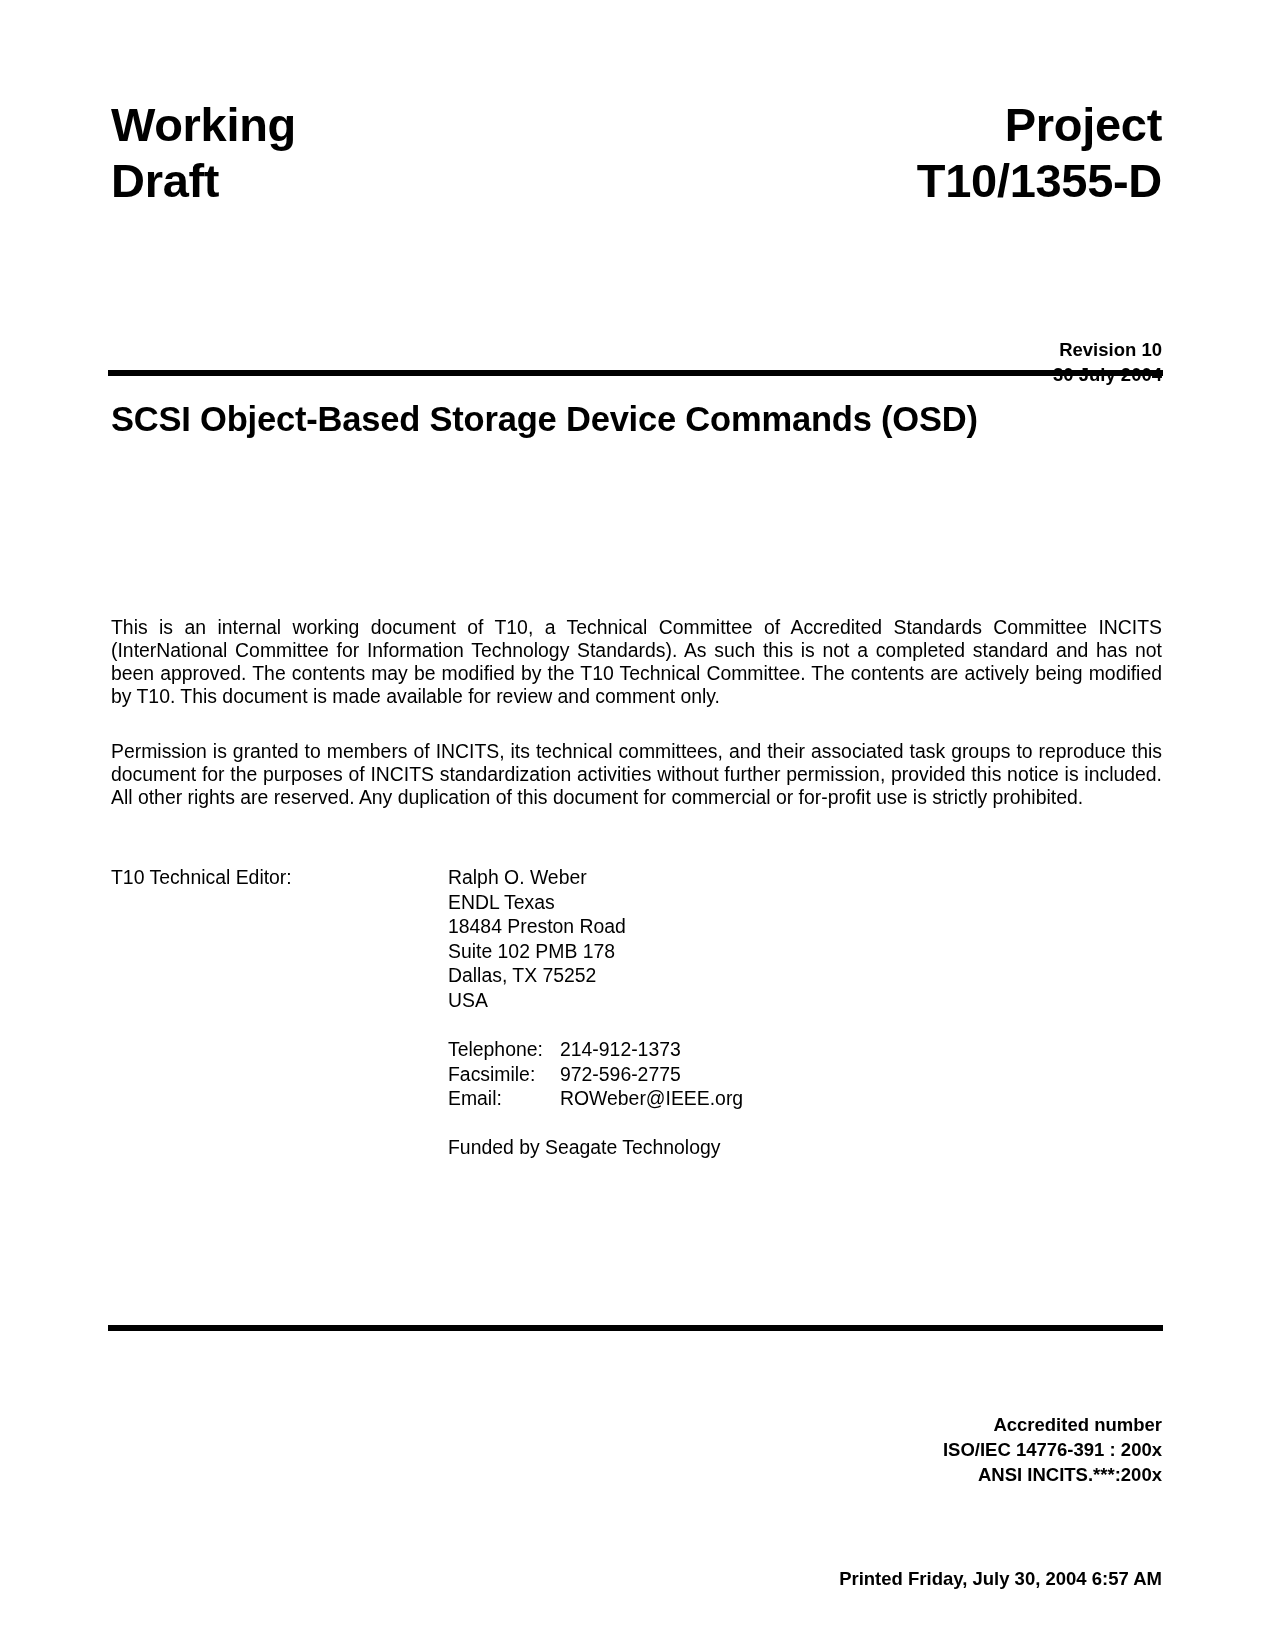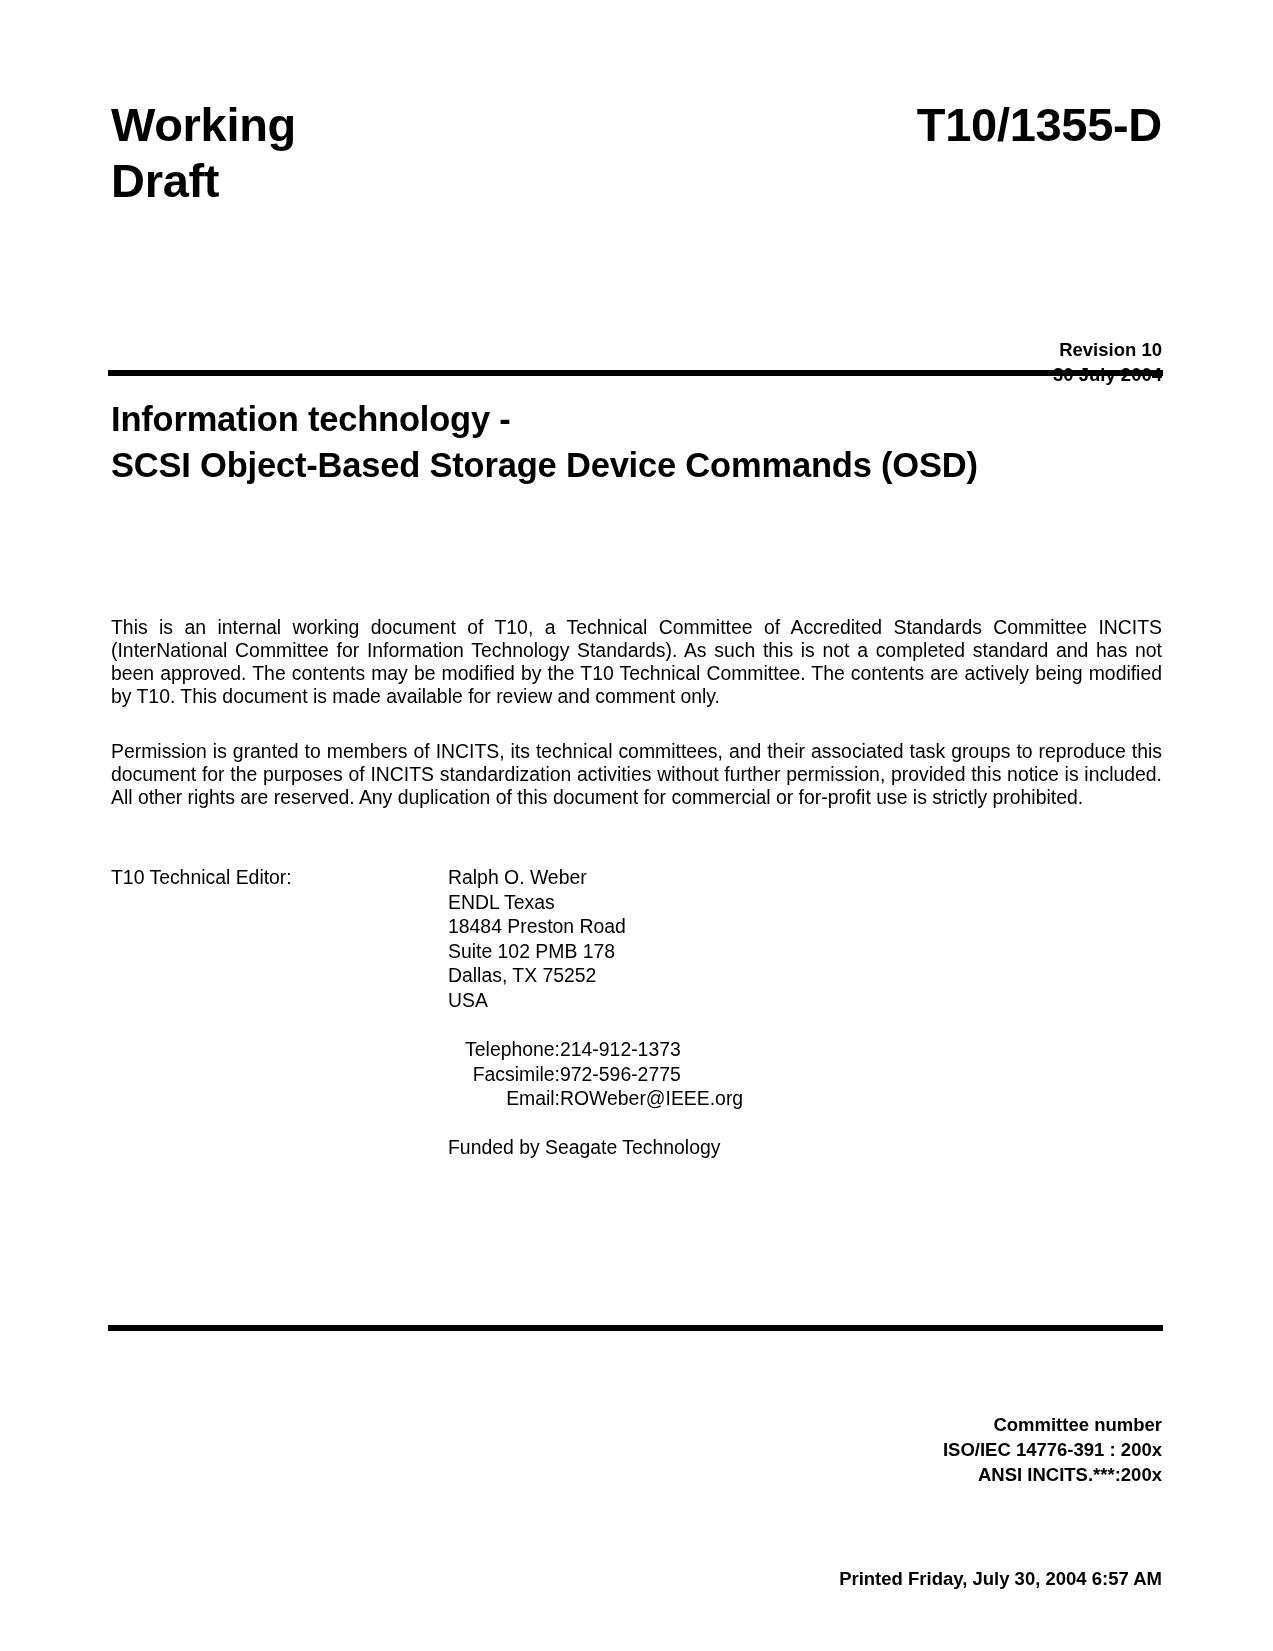--- a/index.html
+++ b/index.html
@@ -17,48 +17,48 @@
   .rule2 { top: 1325px; }
   .title { left: 111px; top: 396px; font-weight: bold; font-size: 34.5px; line-height: 46px; letter-spacing: -0.2px; }
   .body { left: 111px; width: 1051px; font-size: 19.4px; line-height: 23px; text-align: justify; }
   .p1 { top: 616px; }
   .p2 { top: 740px; }
   .p { margin: 0; }
   .editor-label { left: 111px; top: 865px; font-size: 19.4px; line-height: 24.6px; }
   .editor { left: 448px; top: 865px; font-size: 19.4px; line-height: 24.6px; }
   .addr-line { display: block; white-space: nowrap; }
   .contact { left: 448px; top: 1037px; font-size: 19.4px; line-height: 24.6px; }
-  .crow { display: flex; white-space: nowrap; text-align: right; }
+  .crow { display: flex; white-space: nowrap; }
   .clabel { width: 112px; }
   .funded { left: 448px; top: 1135px; font-size: 19.4px; line-height: 24.6px; white-space: nowrap; }
   .ref { right: 111px; top: 1412px; text-align: right; font-weight: bold; font-size: 18.5px; line-height: 25px; white-space: nowrap; }
   .printed { right: 111px; top: 1566px; text-align: right; font-weight: bold; font-size: 18.5px; line-height: 25px; white-space: nowrap; }
   .line { display: block; }
 </style>
 </head>
 <body>
 
 <div class="abs big wd">
   <span class="line">Working</span>
   <span class="line">Draft</span>
 </div>
 
 <div class="abs big proj">
+  <span class="line">Project</span>
   <span class="line">T10/1355-D</span>
 </div>
 
 <div class="abs rev">
   <span class="line">Revision 10</span>
   <span class="line">30 July 2004</span>
 </div>
 
 <div class="abs rule rule1"></div>
 
 <div class="abs title">
-  <span class="line">Information technology -</span>
   <span class="line">SCSI Object-Based Storage Device Commands (OSD)</span>
 </div>
 
 <div class="abs body p1">
   <p class="p">This is an internal working document of T10, a Technical Committee of Accredited Standards Committee INCITS (InterNational Committee for Information Technology Standards). As such this is not a completed standard and has not been approved. The contents may be modified by the T10 Technical Committee. The contents are actively being modified by T10. This document is made available for review and comment only.</p>
 </div>
 
 <div class="abs body p2">
   <p class="p">Permission is granted to members of INCITS, its technical committees, and their associated task groups to reproduce this document for the purposes of INCITS standardization activities without further permission, provided this notice is included. All other rights are reserved. Any duplication of this document for commercial or for-profit use is strictly prohibited.</p>
 </div>
@@ -87,18 +87,18 @@
     <span class="clabel">Email:</span>
     <span>ROWeber@IEEE.org</span>
   </div>
 </div>
 
 <div class="abs funded">Funded by Seagate Technology</div>
 
 <div class="abs rule rule2"></div>
 
 <div class="abs ref">
-  <span class="line">Committee number</span>
+  <span class="line">Accredited number</span>
   <span class="line">ISO/IEC 14776-391 : 200x</span>
   <span class="line">ANSI INCITS.***:200x</span>
 </div>
 
 <div class="abs printed">Printed Friday, July 30, 2004 6:57 AM</div>
 
 </body></html>

